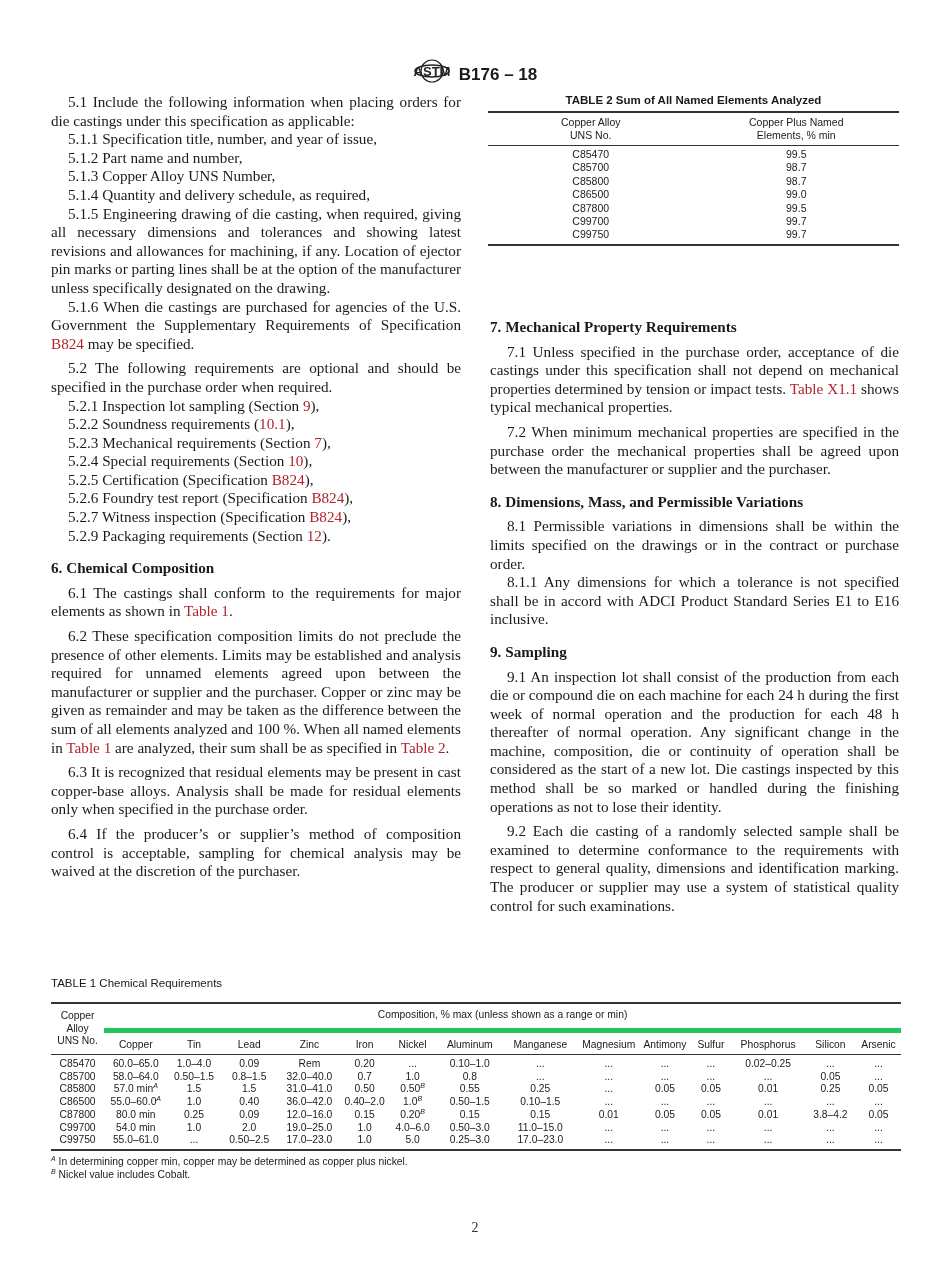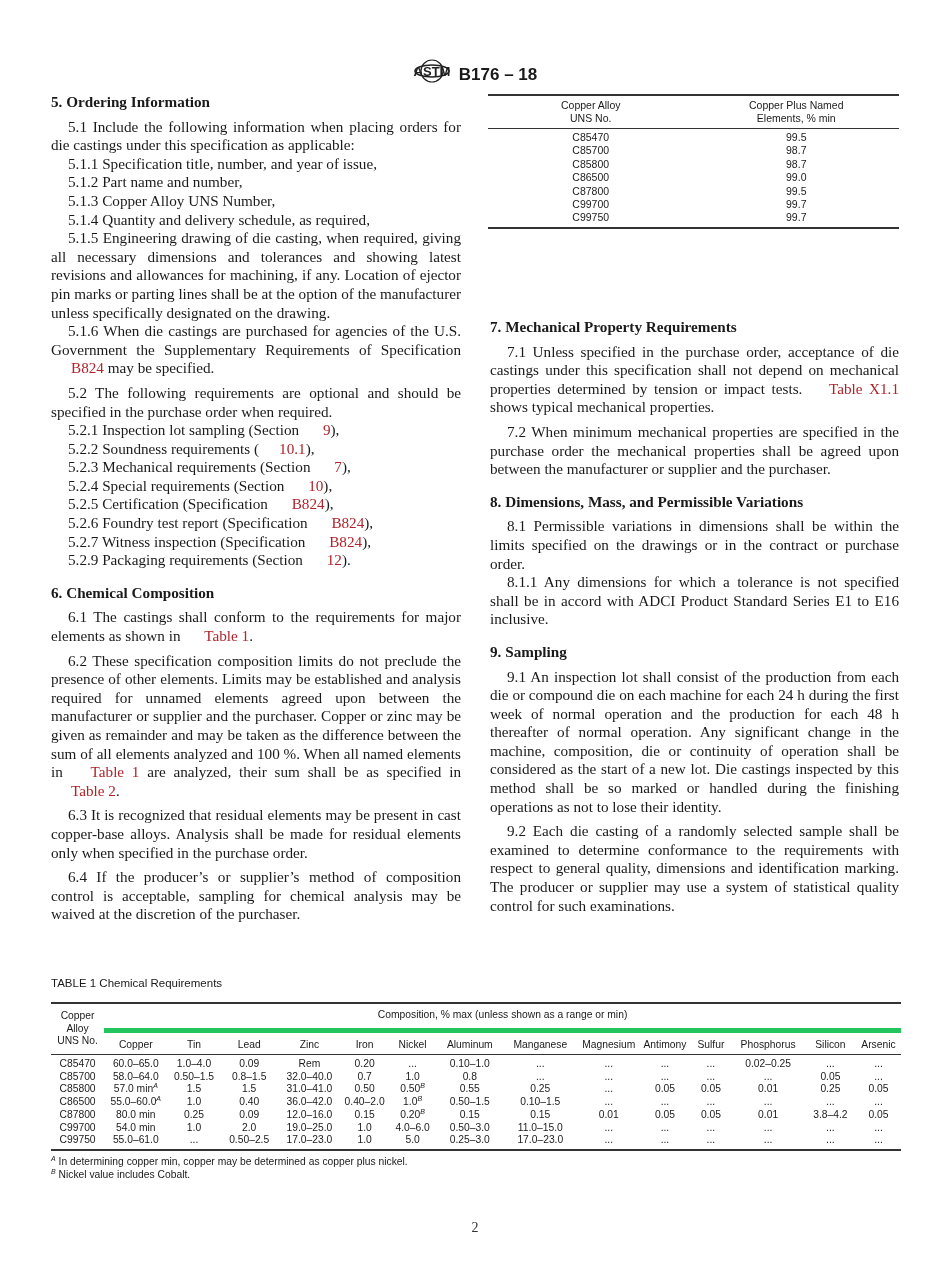--- a/index.html
+++ b/index.html
@@ -1,17 +1,17 @@
 <!DOCTYPE html>
 <html><head>
 <meta charset="utf-8">
 <style>
   html, body { margin: 0; padding: 0; background: #ffffff; }
   body { width: 950px; height: 1272px; position: relative; overflow: hidden; color: #1a1a1a; }
-  .link { color: #b0232a; margin-left: 20px; }
+  .link { color: #b0232a; }
 
   
   .page-header { position: absolute; top: 57px; left: 0; width: 950px; text-align: center; height: 26px; }
   .page-header .logo { display: inline-block; vertical-align: middle; width: 38px; height: 26px; }
   .page-header .doc-id { display: inline-block; vertical-align: middle; font-family: "Liberation Sans", sans-serif; font-weight: bold; font-size: 17px; margin-left: 4px; margin-top: 8px; }
 
   .col { position: absolute; font-family: "Liberation Serif", "DejaVu Serif", serif; font-size: 15.2px; line-height: 18.6px; text-align: justify; }
   .col-left { left: 51px; top: 93px; width: 410px; }
   .col-right { left: 490px; top: 318px; width: 409px; }
 
@@ -56,20 +56,21 @@
     <svg width="38" height="26" viewBox="0 0 38 26">
       <ellipse cx="19" cy="13" rx="17" ry="6" fill="none" stroke="#222" stroke-width="1.6"></ellipse>
       <text x="19" y="18" text-anchor="middle" font-family="Liberation Sans, sans-serif" font-weight="bold" font-size="13" fill="#222">ASTM</text>
       <circle cx="19" cy="13" r="11" fill="none" stroke="#222" stroke-width="1.2"></circle>
     </svg>
   </span>
   <span class="doc-id">B176 – 18</span>
 </div>
 
 <div class="table2">
+  <div class="caption">TABLE 2 Sum of All Named Elements Analyzed</div>
   <table>
     <thead>
       <tr>
         <th class="c1">
           <div>Copper Alloy</div>
           <div>UNS No.</div>
         </th>
         <th>
           <div>Copper Plus Named</div>
           <div>Elements, % min</div>
@@ -104,21 +105,20 @@
         <tr>
           <td class="c1">C99750</td>
           <td>99.7</td>
         </tr>
       </tbody>
   </table>
 </div>
 
 <div class="col col-left">
   <section>
-    <h2 class="sec">5.  Ordering Information</h2>
     <p class="para">5.1  Include the following information when placing orders for die castings under this specification as applicable:</p>
     <p class="para">5.1.1  Specification title, number, and year of issue,</p>
     <p class="para">5.1.2  Part name and number,</p>
     <p class="para">5.1.3  Copper Alloy UNS Number,</p>
     <p class="para">5.1.4  Quantity and delivery schedule, as required,</p>
     <p class="para">5.1.5  Engineering drawing of die casting, when required, giving all necessary dimensions and tolerances and showing latest revisions and allowances for machining, if any. Location of ejector pin marks or parting lines shall be at the option of the manufacturer unless specifically designated on the drawing.</p>
     <p class="para"><span>5.1.6  When die castings are purchased for agencies of the U.S. Government the Supplementary Requirements of Specification </span><a class="link">B824</a><span> may be specified.</span></p>
     <p class="para gap">5.2  The following requirements are optional and should be specified in the purchase order when required.</p>
     <div id="list52">
         <p class="para"><span>5.2.1  Inspection lot sampling (Section </span><a class="link">9</a><span>),</span></p>

